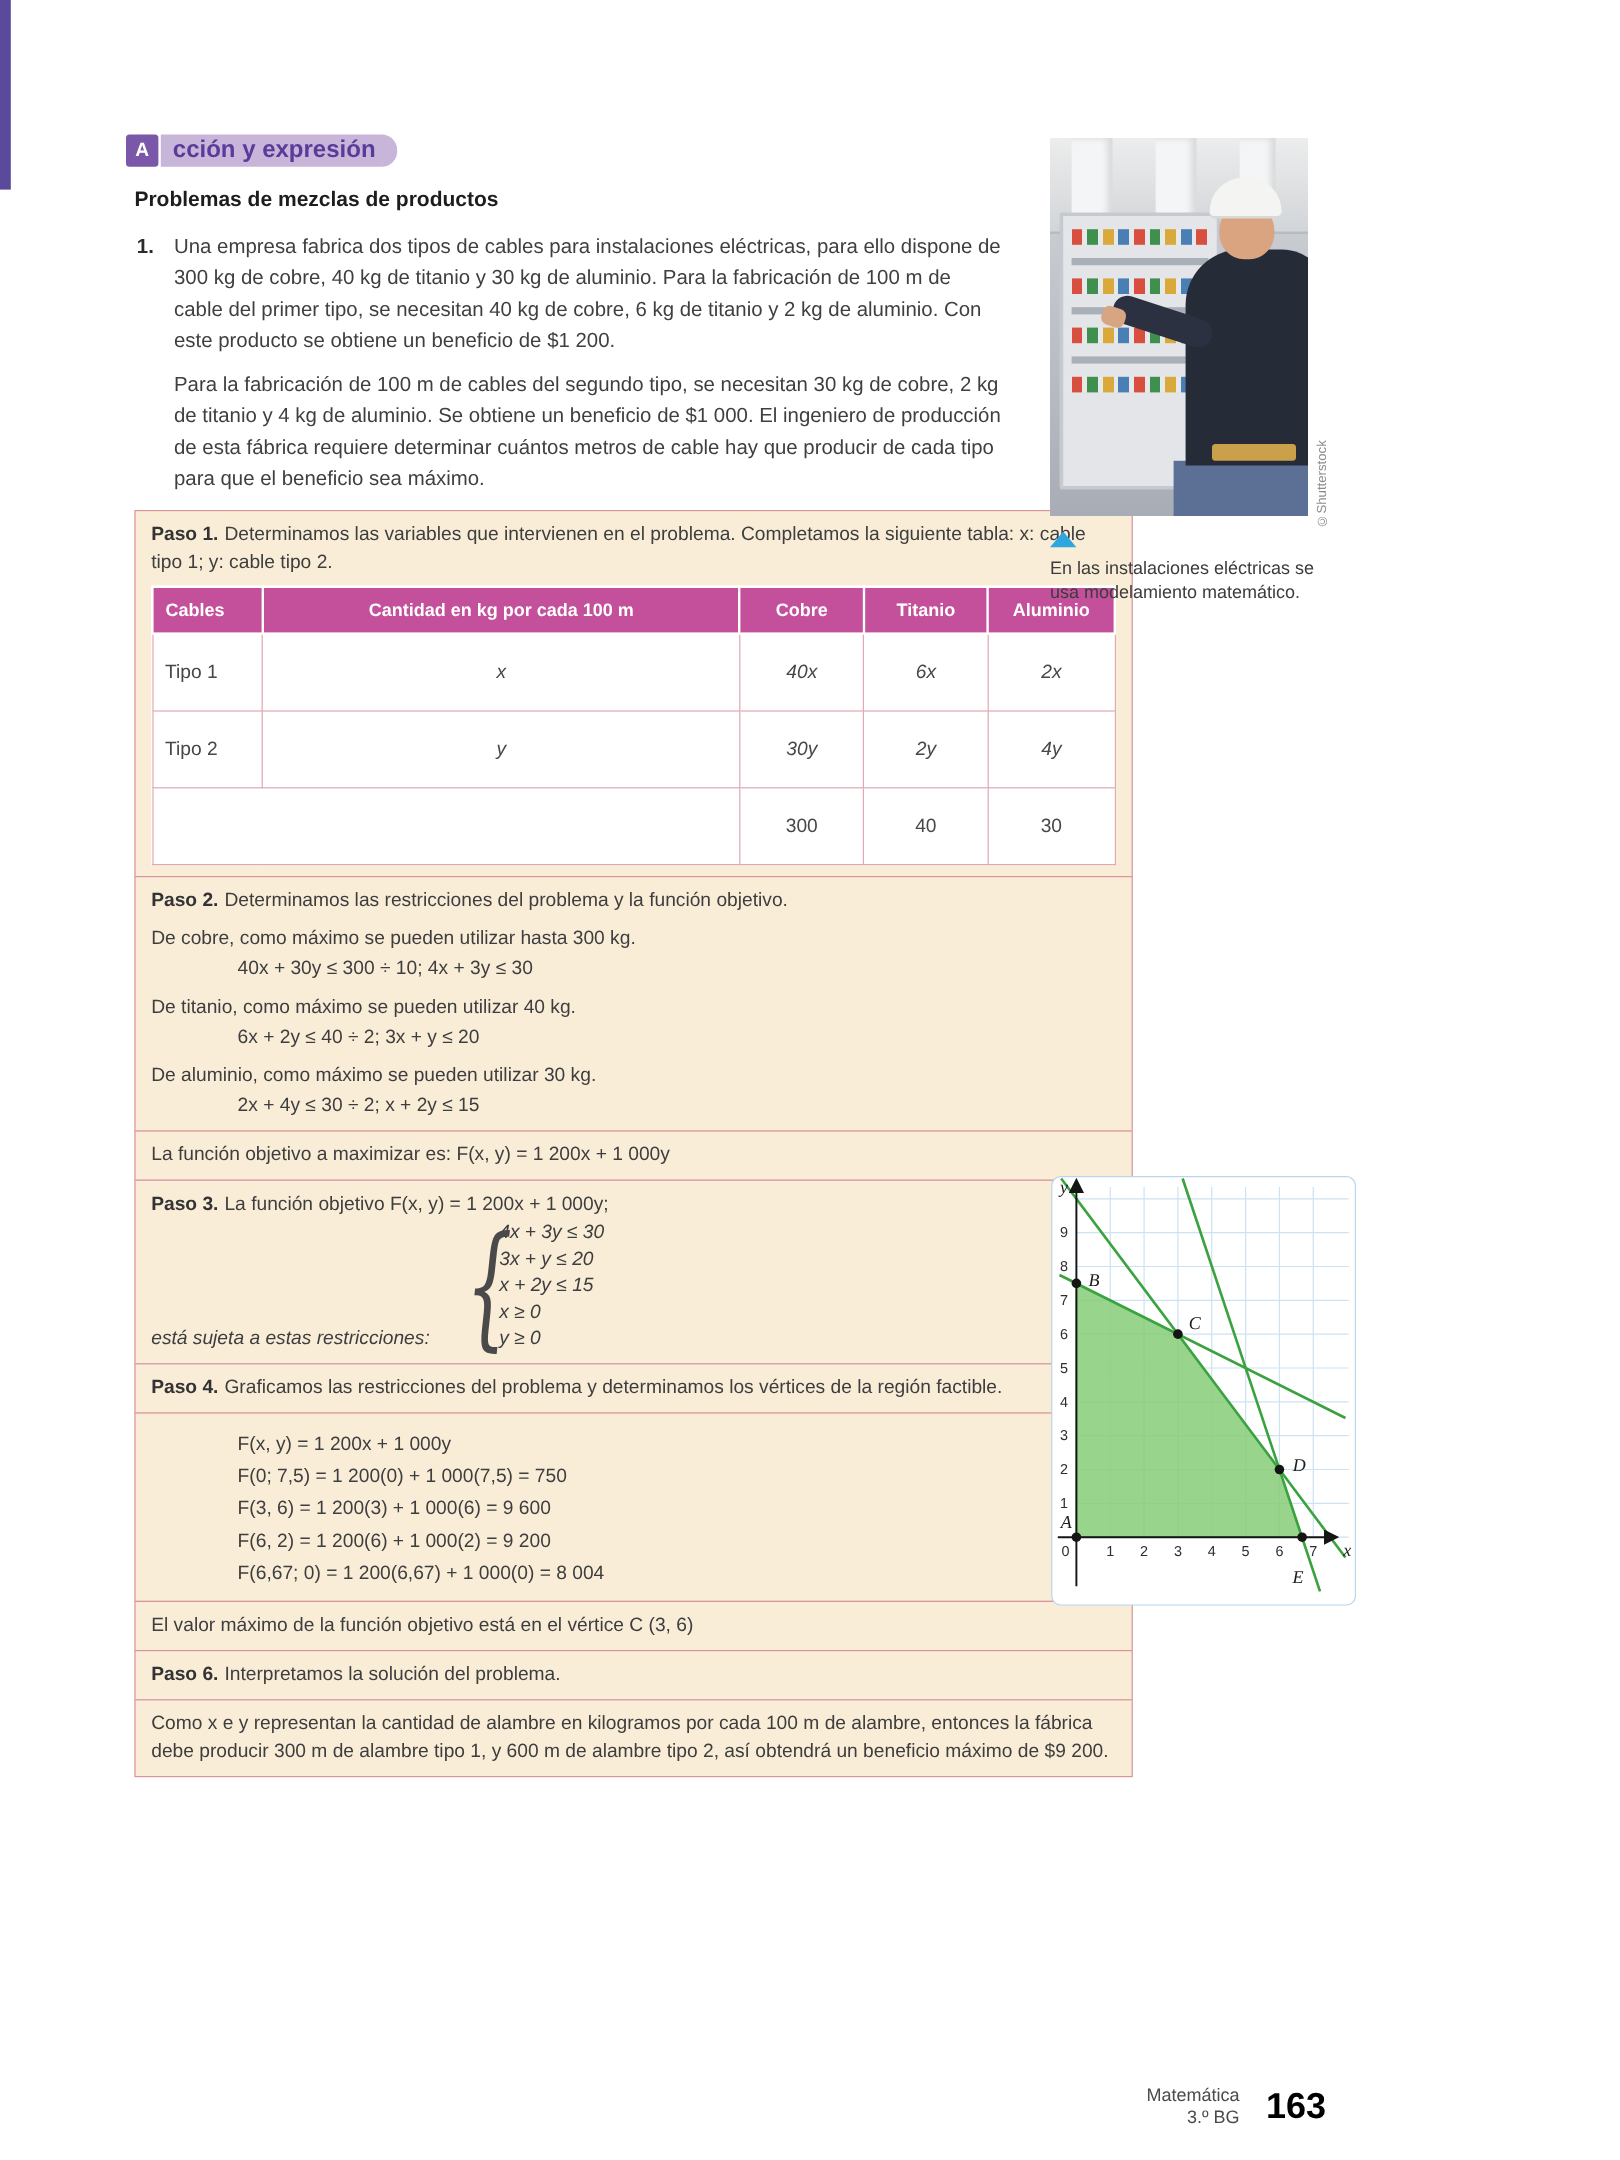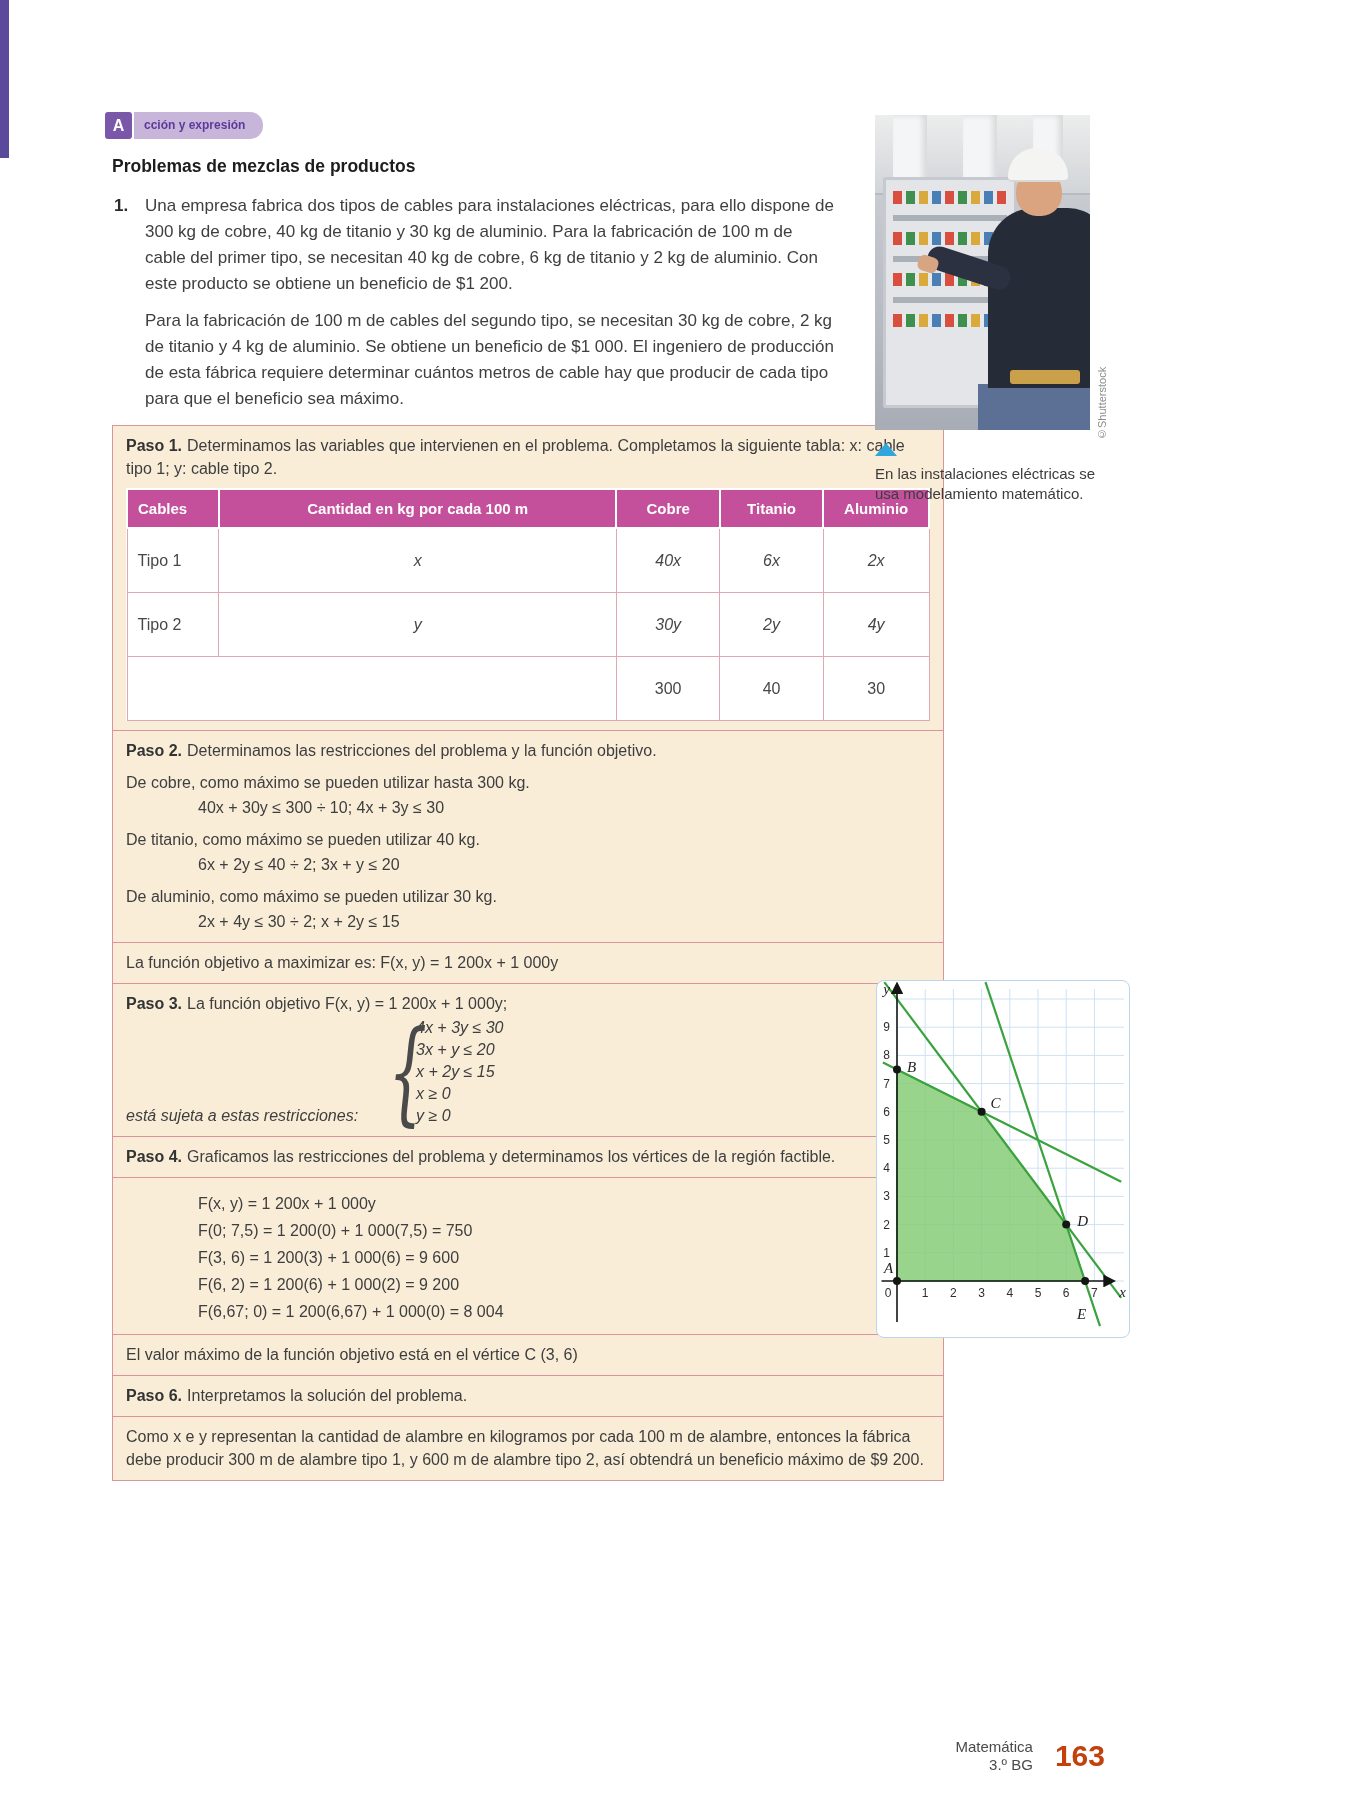--- a/index.html
+++ b/index.html
@@ -10,21 +10,21 @@
   .edge-strip{position:absolute;left:0;top:0;width:9px;height:158px;background:#5b4a9b;}
 
   
   .main-col{position:absolute;left:112px;top:112px;width:724px;}
 
   
   .badge-row{display:flex;align-items:center;margin-left:-7px;}
   .badge-letter{width:27px;height:27px;background:#7a57a8;color:#fff;font-weight:bold;
         font-size:16px;display:flex;align-items:center;justify-content:center;border-radius:3px;}
   .badge-pill{height:27px;line-height:27px;background:#c7b5da;color:#5b3b99;font-weight:bold;
-        font-size:12px;padding:0 18px 0 10px;border-radius:0 13px 13px 0;margin-left:2px;}
+        font-size:20px;padding:0 18px 0 10px;border-radius:0 13px 13px 0;margin-left:2px;}
 
   .section-title{font-size:17.5px;font-weight:bold;color:#1d1d1d;margin-top:17px;}
 
   
   .problem{position:relative;margin-top:16px;width:724px;font-size:17px;line-height:26px;color:#3f3f3f;}
   .problem-number{position:absolute;left:2px;top:0;font-weight:bold;color:#2b2b2b;}
   .problem p{margin:0 0 0 33px;padding:0;}
   .problem p + p{margin-top:11px;}
 
   
@@ -97,21 +97,21 @@
   .graph-box svg{display:block;}
   .tick{font-family:"Liberation Sans",sans-serif;font-size:12px;fill:#2e2e2e;}
   .tick-x{text-anchor:middle;}
   .tick-y{text-anchor:end;}
   .pt,.axl{font-family:"Liberation Serif",serif;font-style:italic;font-size:15px;fill:#1e1e1e;}
 
   
   .footer{position:absolute;top:1738px;left:900px;width:205px;display:flex;
         justify-content:flex-end;align-items:center;gap:22px;}
   .footer-brand{text-align:right;font-size:15px;line-height:18px;color:#4a4a4a;}
-  .page-number{font-size:30px;font-weight:bold;color:#c2410c;line-height:30px;}
+  .page-number{font-size:30px;font-weight:bold;color:#000000;line-height:30px;}
 </style>
 </head>
 <body>
 
 <div class="page">
 
   <div class="edge-strip"></div>
 
   <div class="main-col">
 

